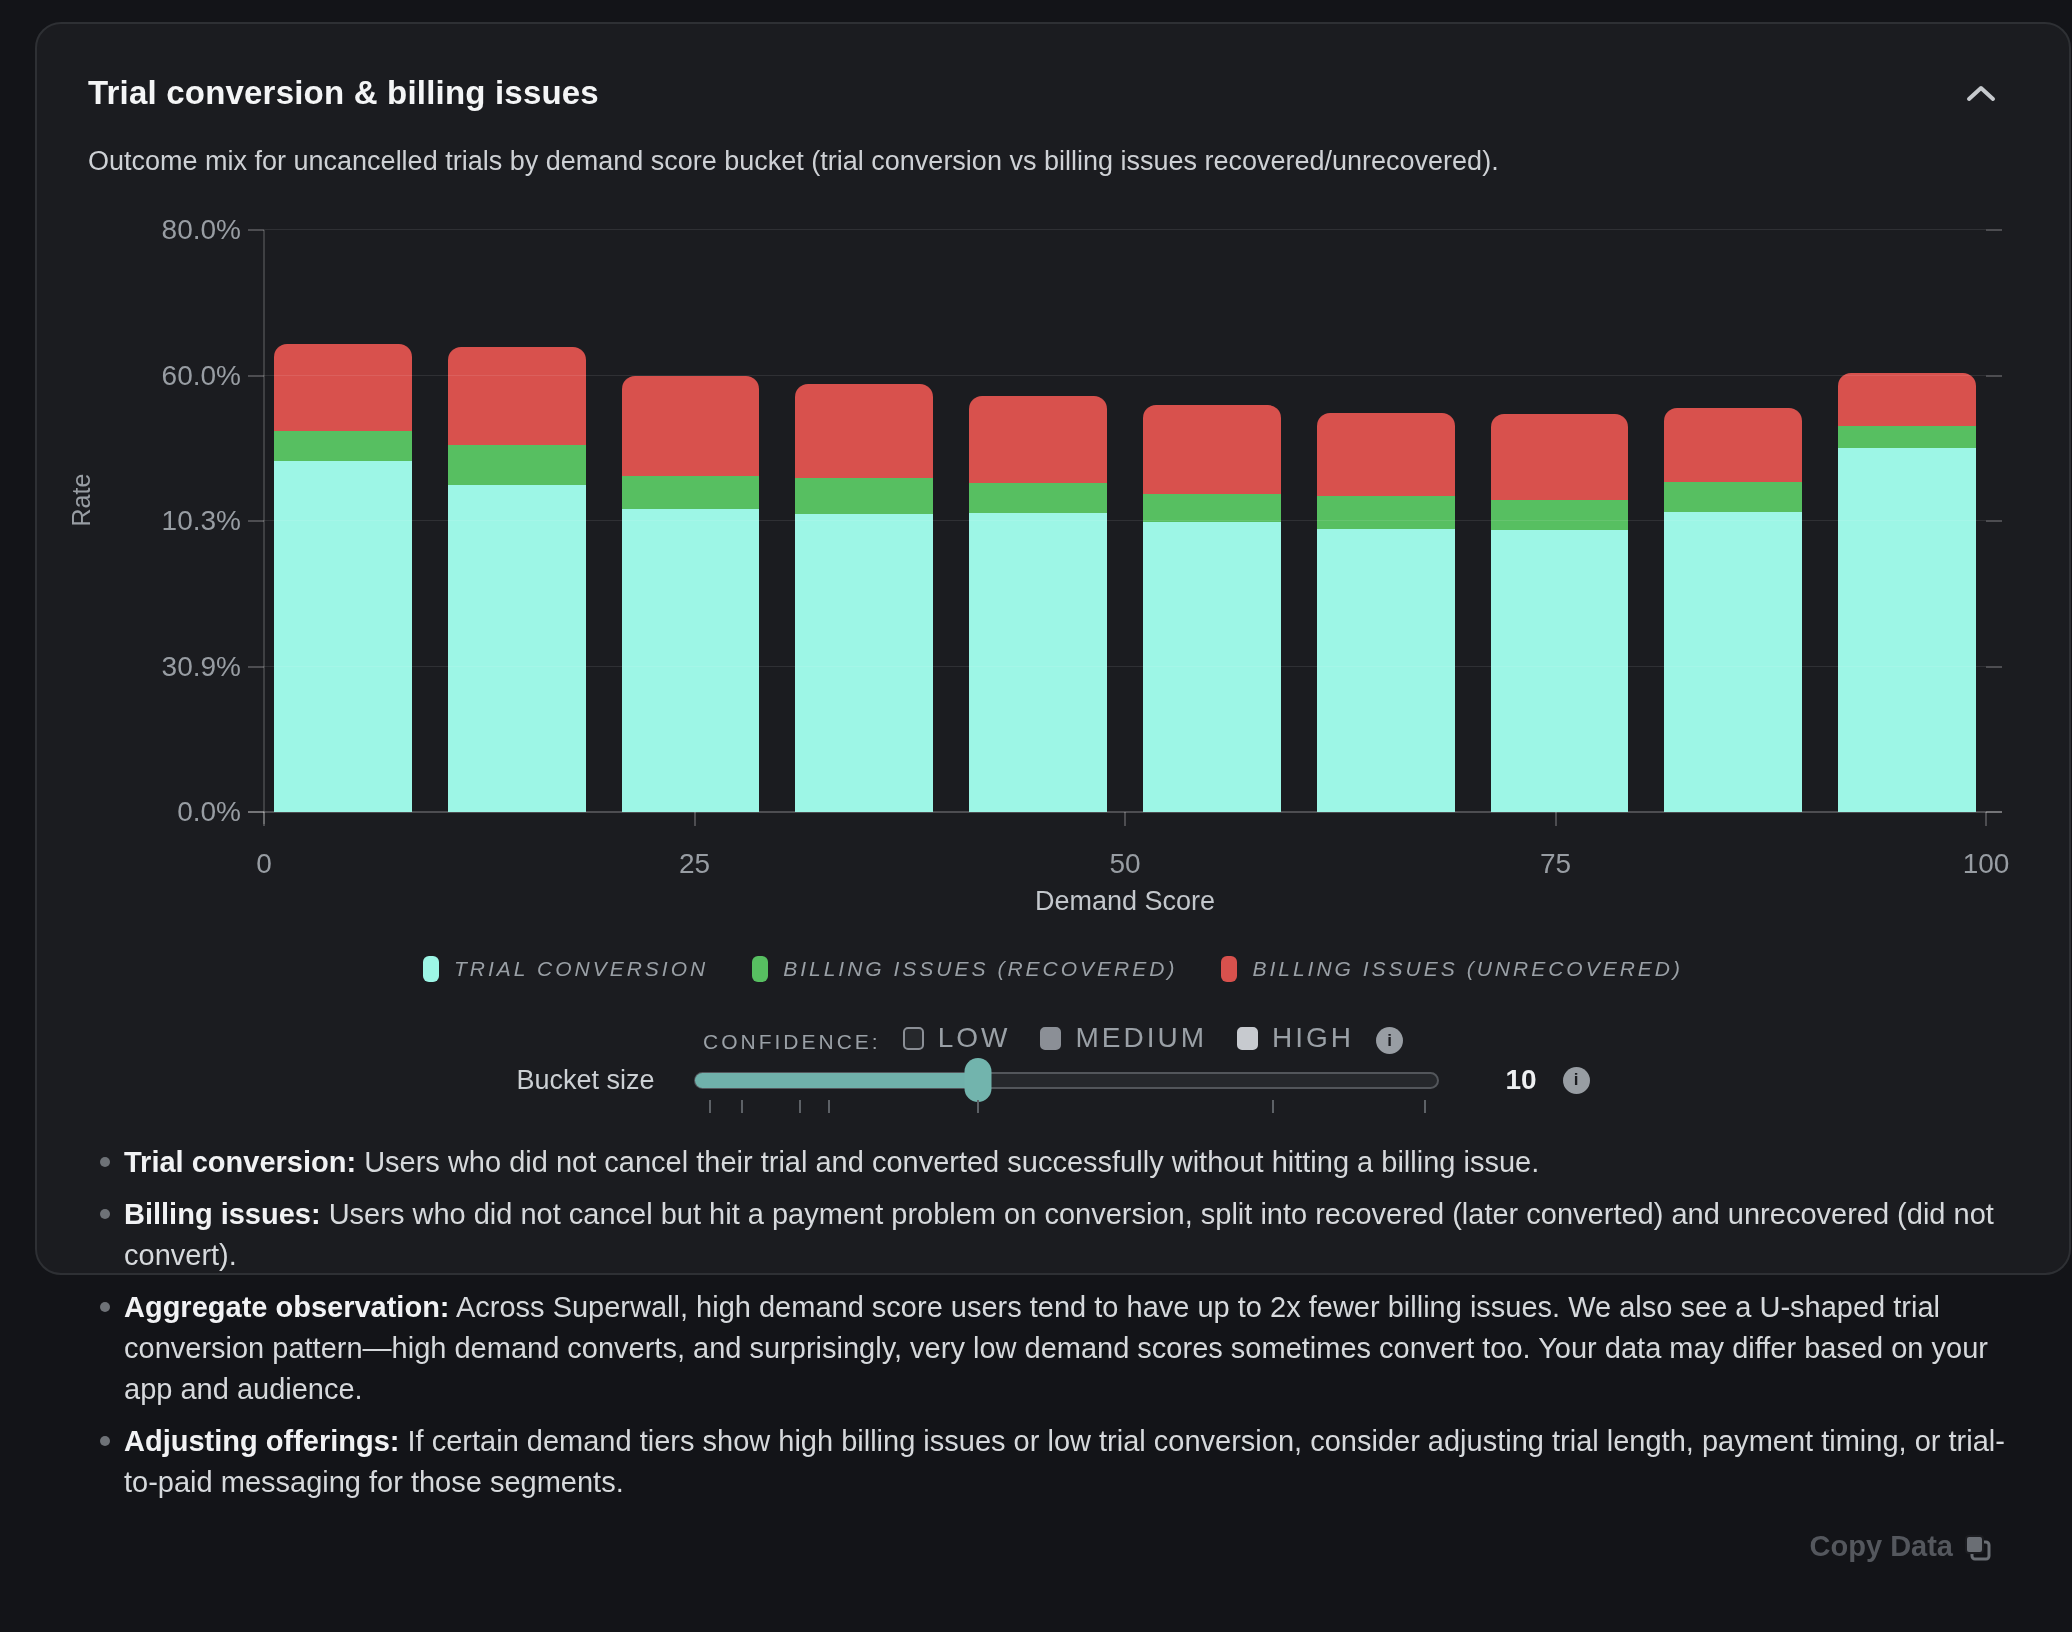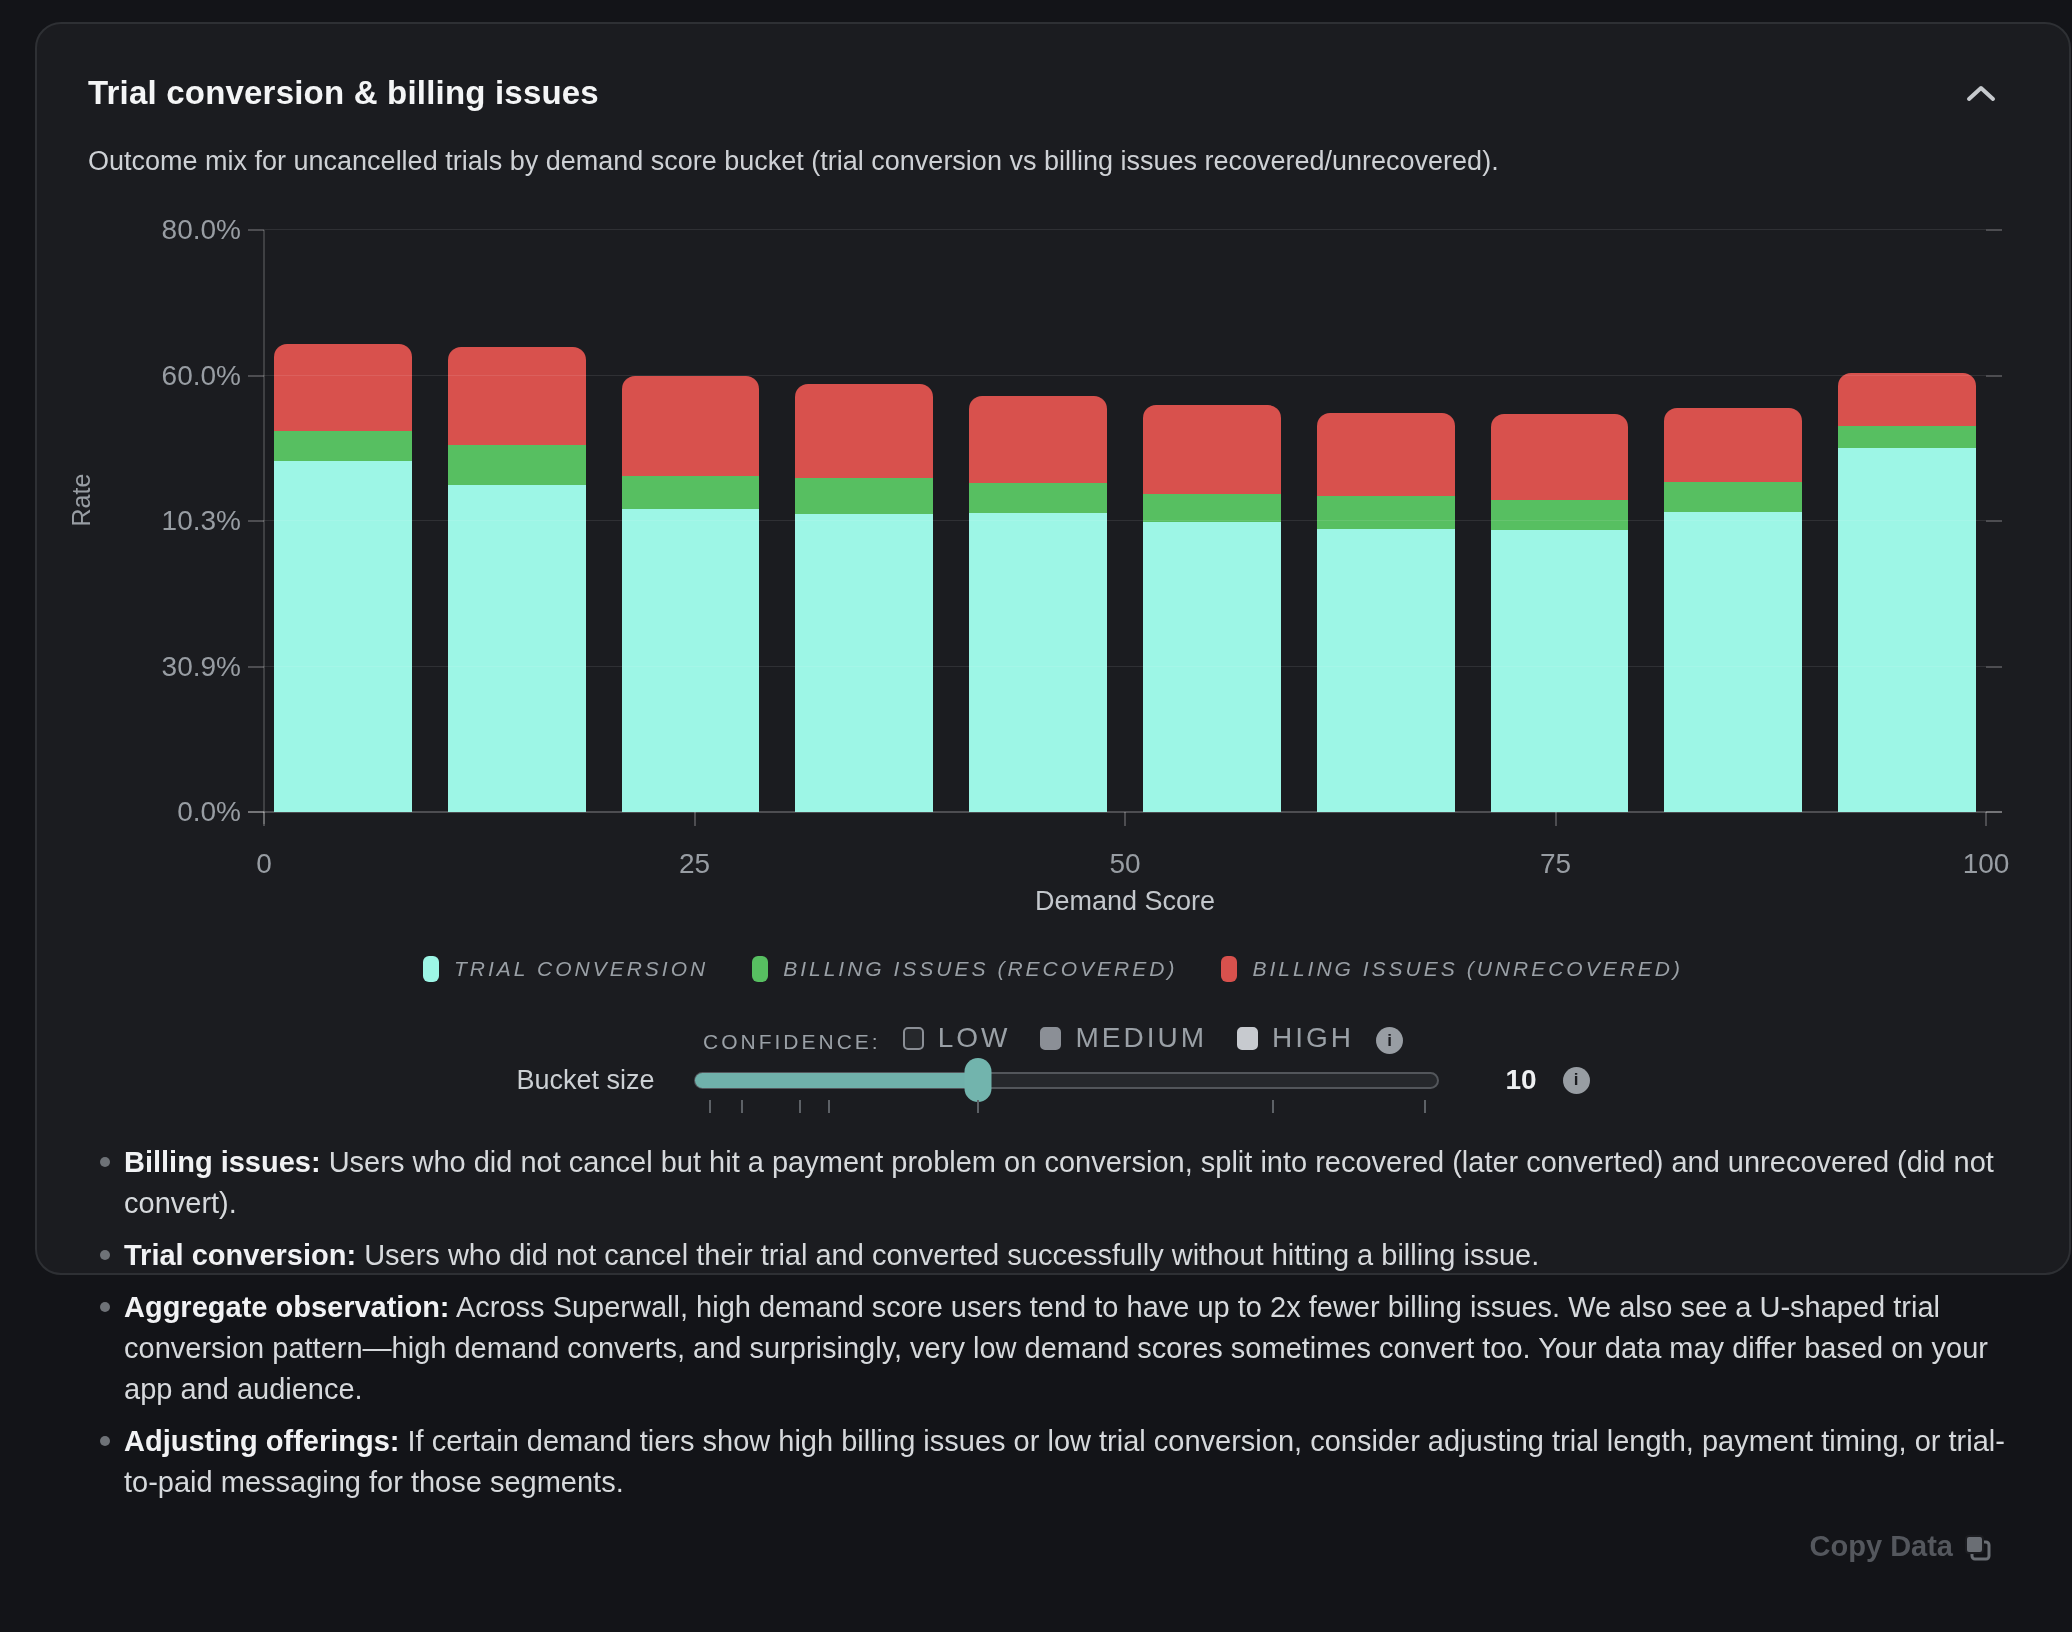--- a/index.html
+++ b/index.html
@@ -227,22 +227,22 @@
           <i style="left: 37.8%;"></i>
           <i style="left: 77.7%;"></i>
           <i style="left: 98.2%;"></i>
         </span>
     </span>
     <span class="slider-value">10</span>
     <span class="info-icon">i</span>
   </div>
 
   <ul class="notes">
+      <li><b>Trial conversion:</b><span> Users who did not cancel their trial and converted successfully without hitting a billing issue.</span></li>
       <li><b>Billing issues:</b><span> Users who did not cancel but hit a payment problem on conversion, split into recovered (later converted) and unrecovered (did not convert).</span></li>
-      <li><b>Trial conversion:</b><span> Users who did not cancel their trial and converted successfully without hitting a billing issue.</span></li>
       <li><b>Aggregate observation:</b><span> Across Superwall, high demand score users tend to have up to 2x fewer billing issues. We also see a U-shaped trial conversion pattern—high demand converts, and surprisingly, very low demand scores sometimes convert too. Your data may differ based on your app and audience.</span></li>
       <li><b>Adjusting offerings:</b><span> If certain demand tiers show high billing issues or low trial conversion, consider adjusting trial length, payment timing, or trial-to-paid messaging for those segments.</span></li>
     </ul>
 
   <div class="copy-row">
     <span class="copy-label">Copy Data</span>
     <svg width="30" height="30" viewBox="0 0 30 30">
       <rect x="9" y="9" width="17" height="17" rx="3" fill="none" stroke="#6a6e74" stroke-width="3"></rect>
       <rect x="3" y="3" width="17" height="17" rx="3" fill="#6a6e74" stroke="#1b1c20" stroke-width="2"></rect>
     </svg>

